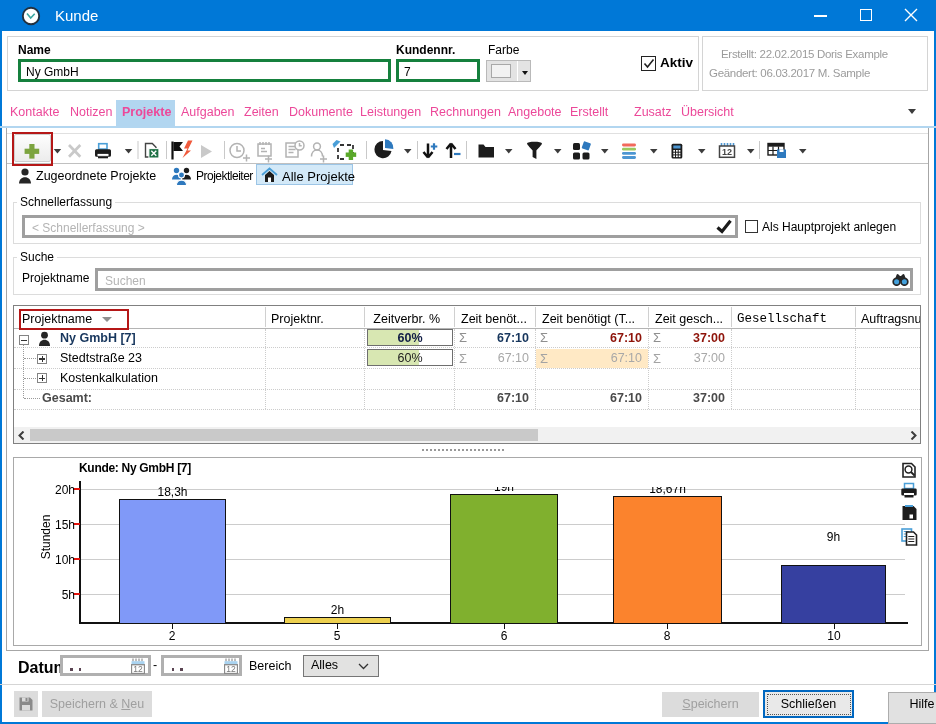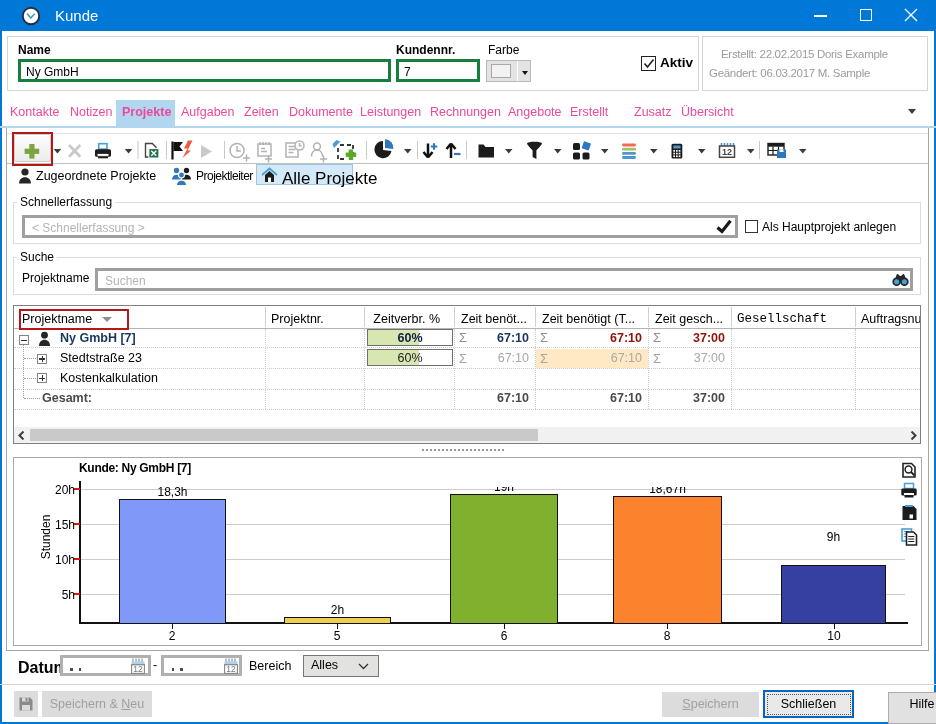--- a/index.html
+++ b/index.html
@@ -244,21 +244,21 @@
       </g>
 </svg>
 <div class="ab" style="left:36px;top:169px;font-size:12.5px;">Zugeordnete Projekte</div>
 <div class="ab" style="left:196px;top:169px;font-size:12px;letter-spacing:-0.5px;">Projektleiter</div>
 <div class="ab" style="left:256px;top:164px;width:97px;height:21px;background:#d3e9f8;border:1px solid #9cc5e6;"></div>
 <svg class="ab" style="left:261px;top:167px;" width="17" height="16" viewBox="0 0 17 16">
   <path d="M1 8 L8.5 1.5 L16 8" fill="none" stroke="#4a9fd8" stroke-width="1.8"></path>
   <path d="M4 8 v7 h9 v-7 l-4.5 -4 z" fill="#1c1c1c"></path>
   <rect x="7" y="10.5" width="3" height="4.5" fill="#fff"></rect>
 </svg>
-<div class="ab" style="left:282px;top:169px;font-size:17px;">Alle Projekte</div>
+<div class="ab" style="left:282px;top:169px;font-size:13px;">Alle Projekte</div>
 
 <div class="ab gb" style="left:13px;top:202px;width:908px;height:42px;"></div>
 <div class="ab gblabel" style="left:17px;top:195px;">Schnellerfassung</div>
 <div class="ab in" style="left:22px;top:215px;width:716px;height:23px;border-color:#9f9f9f;line-height:21px;padding-left:7px;"><span class="ph">&lt; Schnellerfassung &gt;</span></div>
 <svg class="ab" style="left:716px;top:219px;" width="16" height="15" viewBox="0 0 16 15">
       <path d="M1.5 8.5 L6 12.5 L14.5 1.8" fill="none" stroke="#1a1a1a" stroke-width="3.2"></path>
     </svg>
 <div class="ab" style="left:745px;top:220px;width:13px;height:13px;border:1px solid #333;background:#fff;"></div>
 <div class="ab" style="left:762px;top:220px;font-size:12px;">Als Hauptprojekt anlegen</div>
 

